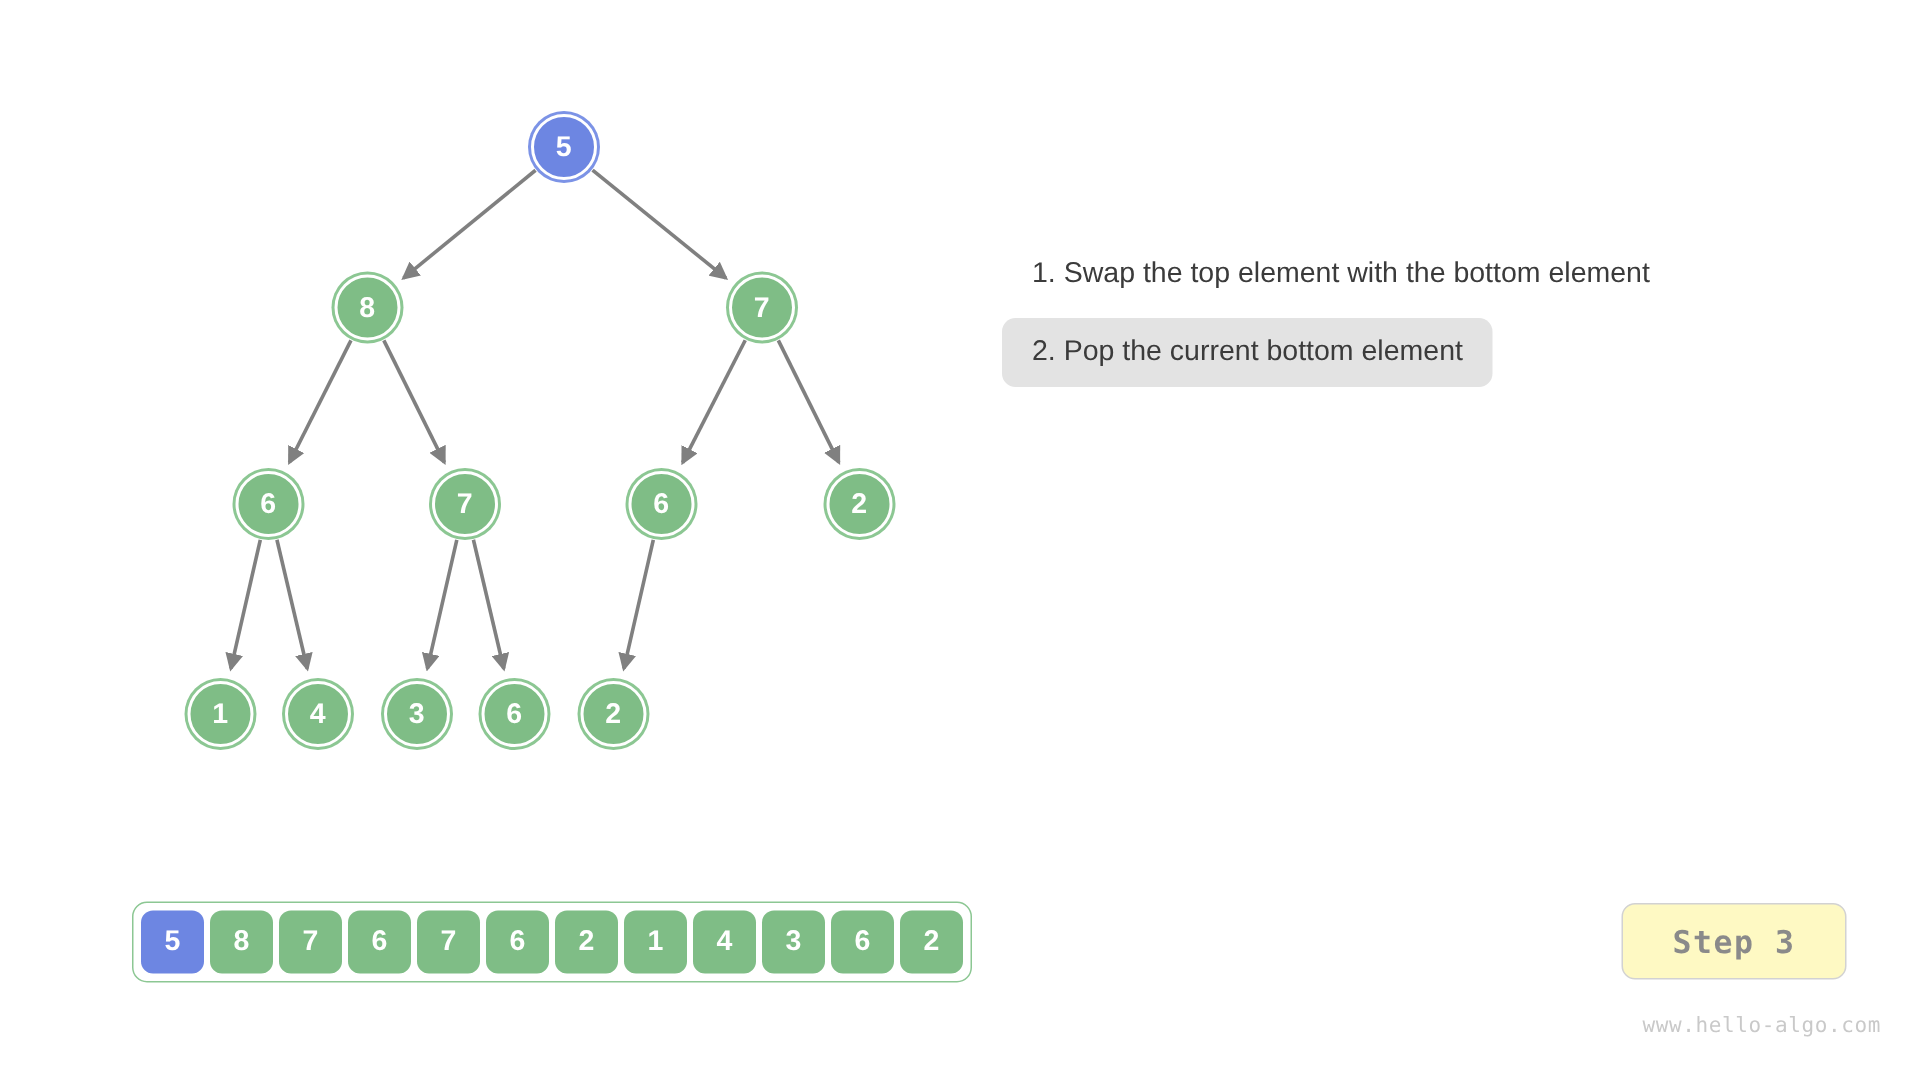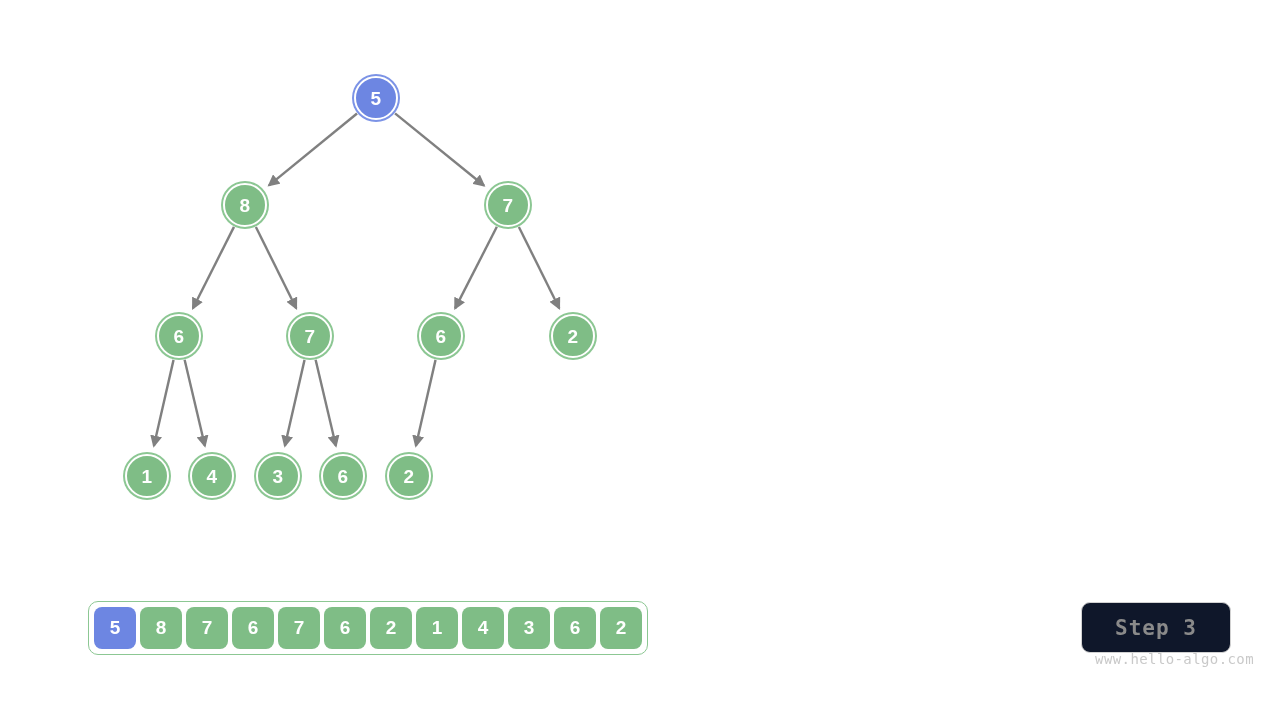--- a/index.html
+++ b/index.html
@@ -119,36 +119,36 @@
 
   
   #step-badge {
     position: absolute;
     left: 1081px;
     top: 602px;
     width: 150px;
     height: 51px;
     border: 1.4px solid #d2d2d2;
     border-radius: 9px;
-    background: #0f172a;
+    background: #fef9c3;
     display: flex;
     align-items: center;
     justify-content: center;
     font-family: "DejaVu Sans Mono", monospace;
     font-size: 21px;
     font-weight: 700;
     color: #8a8a8a;
     letter-spacing: 1px;
     box-sizing: border-box;
     user-select: none;
   }
   #watermark {
     position: absolute;
     right: 26px;
-    top: 651px;
+    top: 676px;
     font-family: "DejaVu Sans Mono", monospace;
     font-size: 14px;
     color: #c9c9c9;
     letter-spacing: 0.4px;
     user-select: none;
   }
 </style>
 </head>
 <body>
 
@@ -183,20 +183,21 @@
       <div class="tree-node green" style="left: 551px; top: 314px;">2</div>
       <div class="tree-node green" style="left: 125px; top: 454px;">1</div>
       <div class="tree-node green" style="left: 190px; top: 454px;">4</div>
       <div class="tree-node green" style="left: 256px; top: 454px;">3</div>
       <div class="tree-node green" style="left: 321px; top: 454px;">6</div>
       <div class="tree-node green" style="left: 387px; top: 454px;">2</div>
     </div>
 </div>
 
 <div id="info-panel">
+  <div id="info-steps"><div class="info-step">1. Swap the top element with the bottom element</div><div class="info-step active">2. Pop the current bottom element</div></div>
 </div>
 
 <div id="array-wrap">
     <div class="array-cell highlight">5</div>
     <div class="array-cell">8</div>
     <div class="array-cell">7</div>
     <div class="array-cell">6</div>
     <div class="array-cell">7</div>
     <div class="array-cell">6</div>
     <div class="array-cell">2</div>

